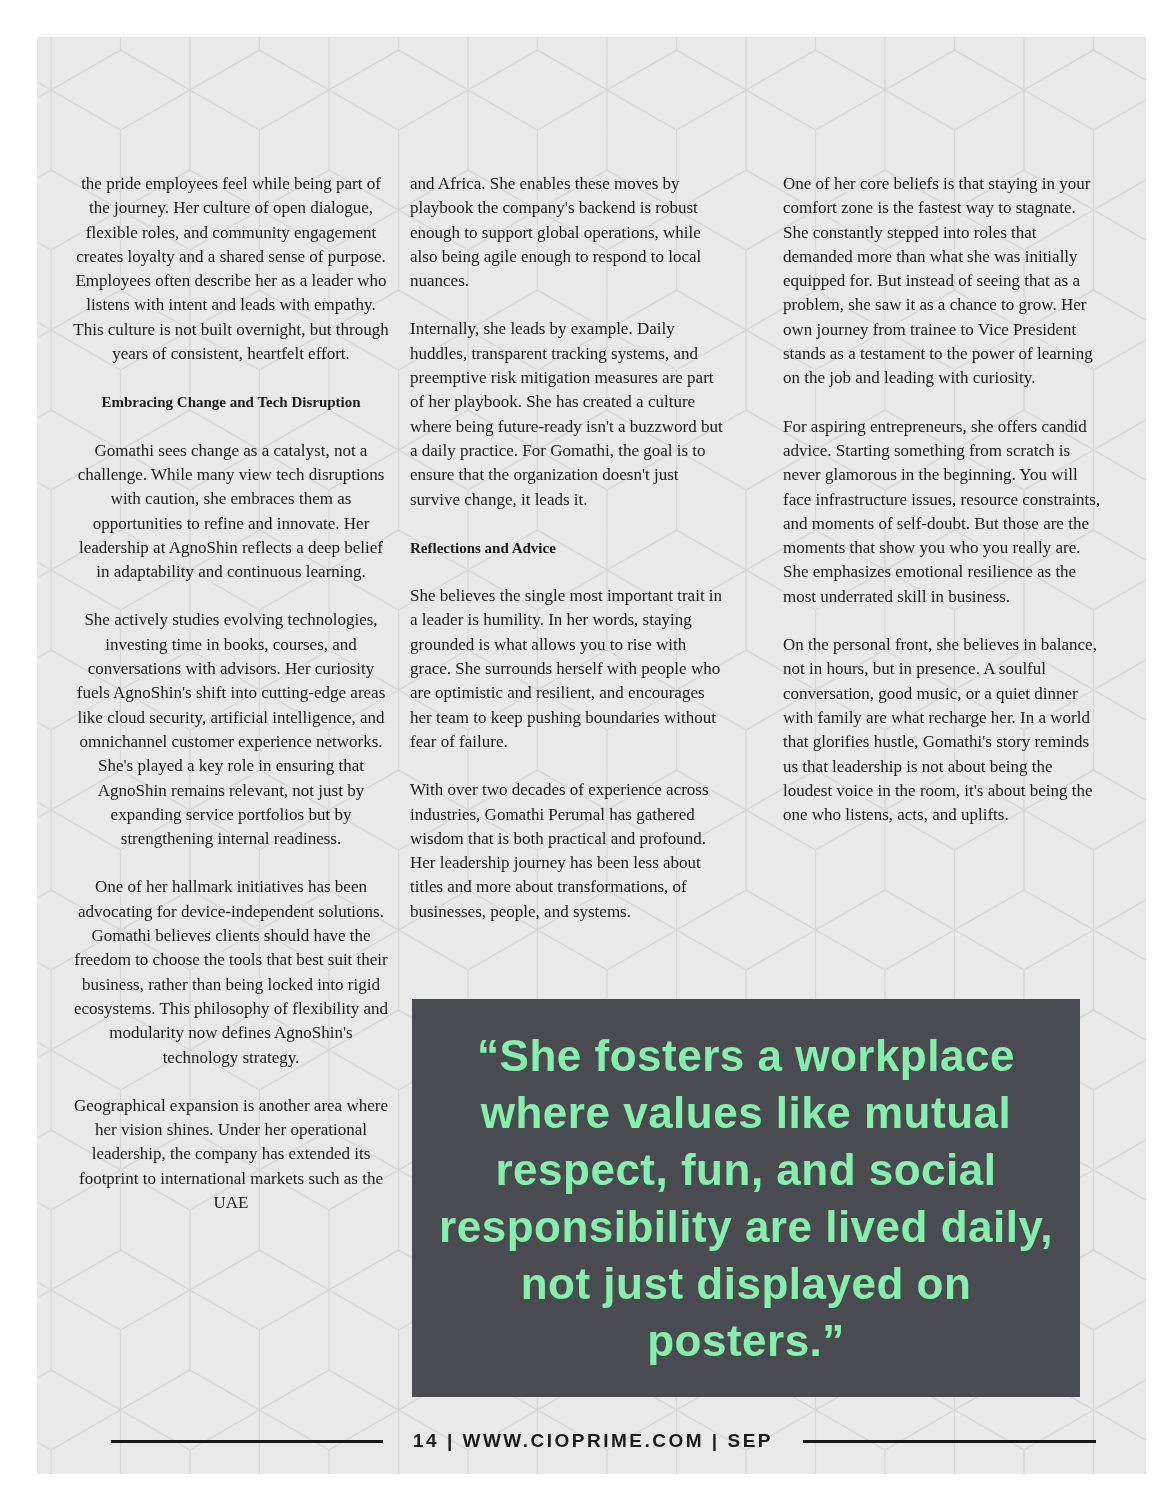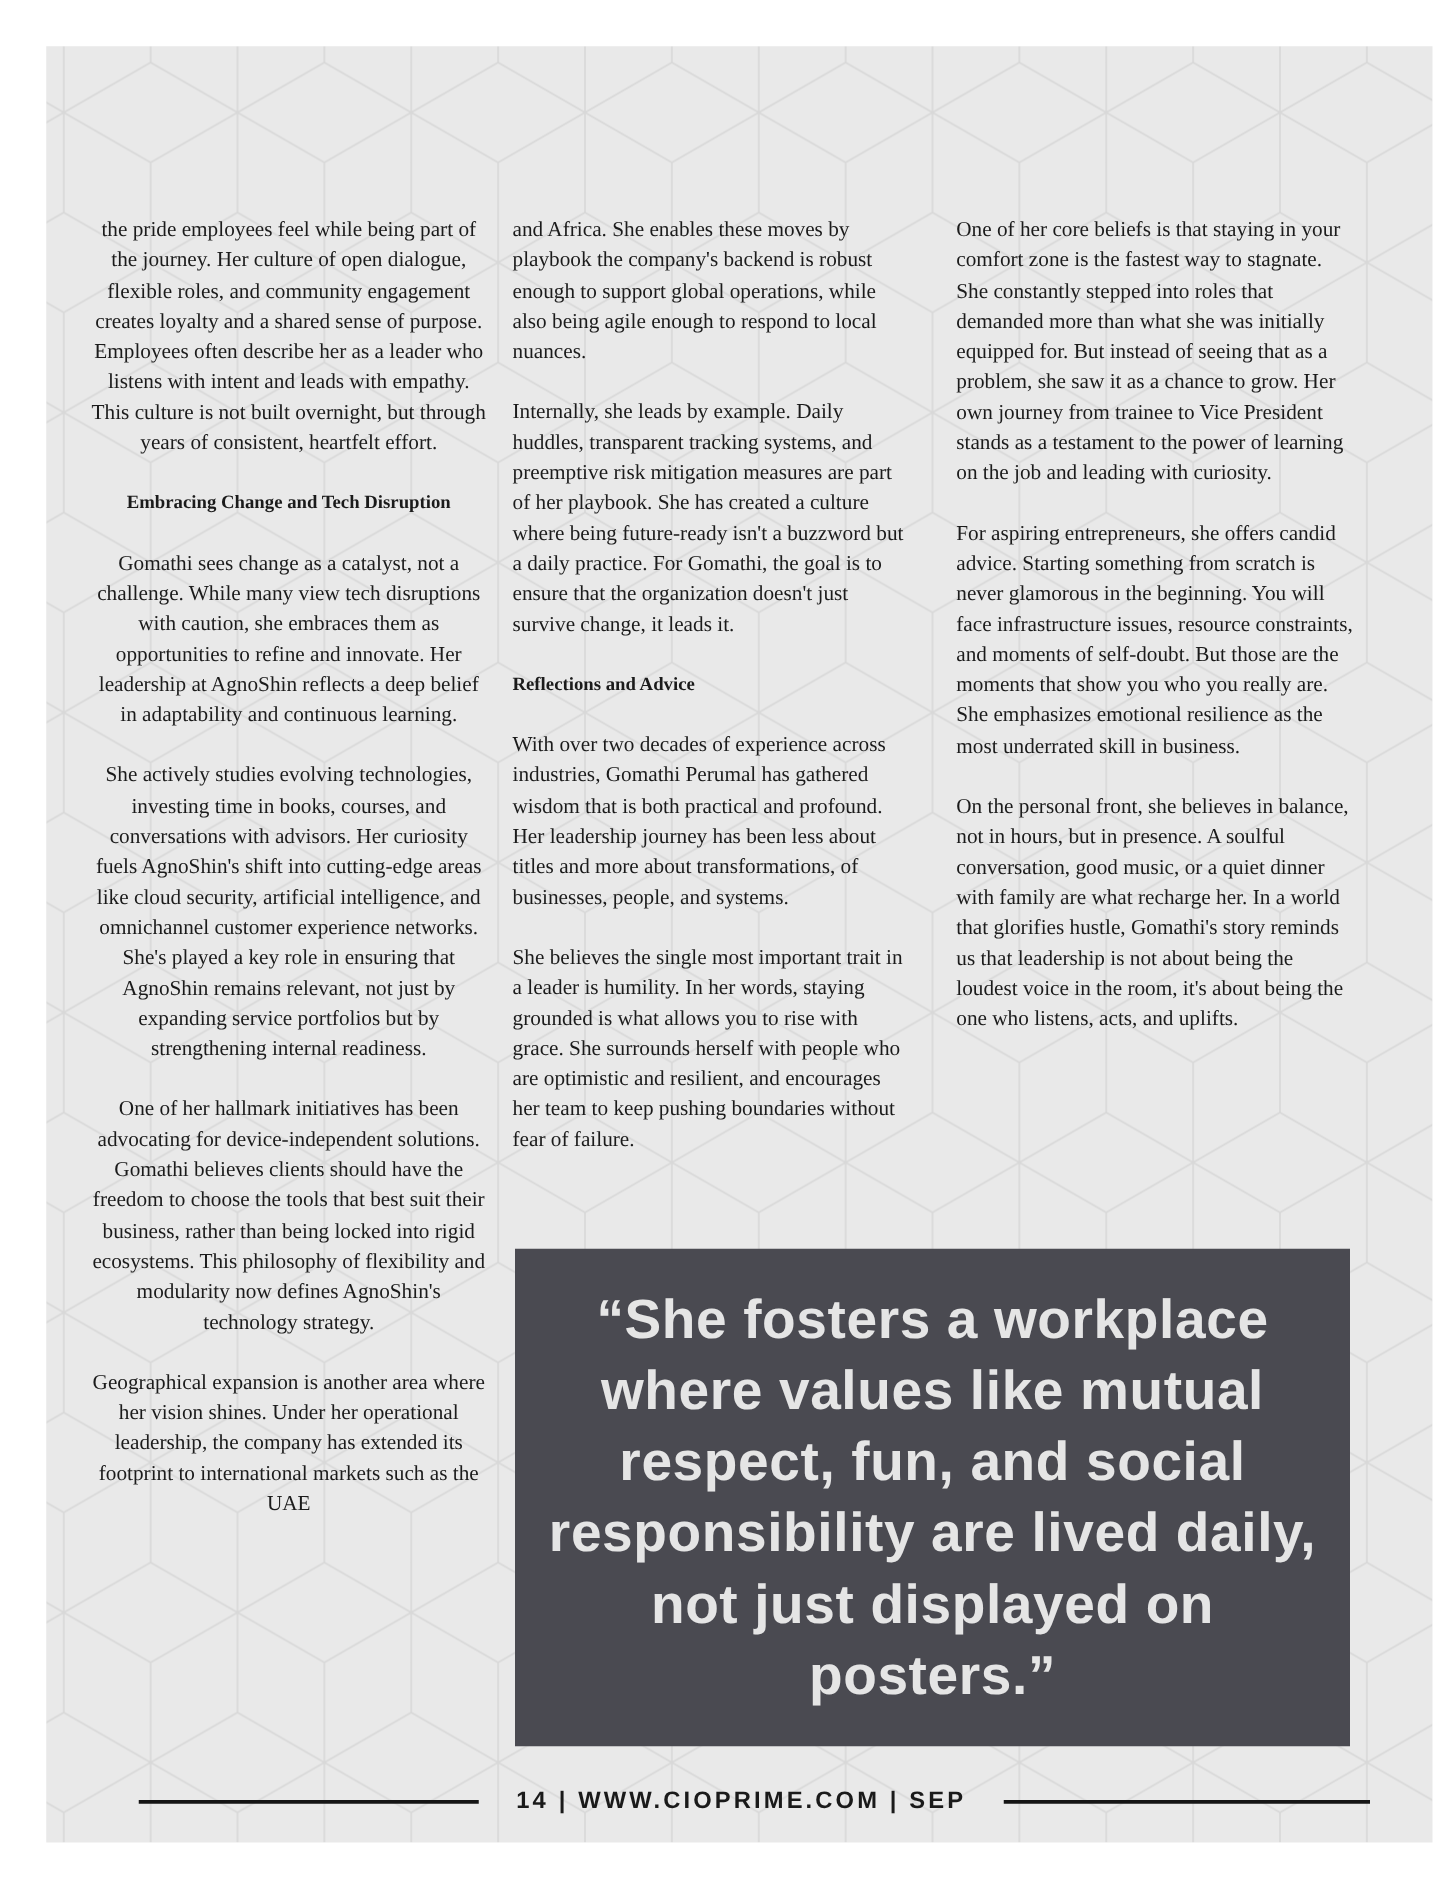--- a/index.html
+++ b/index.html
@@ -27,35 +27,35 @@
     z-index:1;
     display:flex;
     padding:135px 0 0 35px;
     color:#1b1b1b;
     font-size:17px;
     line-height:24.3px;
   }
   .col{flex:none;}
   .col-1{width:318px;margin-right:20px;text-align:center;}
   .col-2{width:320px;margin-right:35px;}
-  .col-3{width:320px;}
+  .col-3{width:320px;margin-left:18px;}
   .col p{margin:0 0 24px 0;}
   .col h3{
     margin:0 0 24px 0;
     font-size:15px;
     line-height:24.3px;
     font-weight:bold;
   }
   .quote-box{
     position:absolute;
     z-index:2;
     left:375px;top:962px;
     width:668px;height:398px;
     background:#4a4a51;
-    color:#e5e5e5;
+    color:#86efac;
     display:flex;
     align-items:center;
     justify-content:center;
     text-align:center;
     font-family:"Liberation Sans", sans-serif;
     font-weight:bold;
     font-size:44px;
     line-height:57px;
     letter-spacing:0.5px;
   }
@@ -115,22 +115,22 @@
       <h3>Embracing Change and Tech Disruption</h3>
       <p>Gomathi sees change as a catalyst, not a challenge. While many view tech disruptions with caution, she embraces them as opportunities to refine and innovate. Her leadership at AgnoShin reflects a deep belief in adaptability and continuous learning.</p>
       <p>She actively studies evolving technologies, investing time in books, courses, and conversations with advisors. Her curiosity fuels AgnoShin's shift into cutting-edge areas like cloud security, artificial intelligence, and omnichannel customer experience networks. She's played a key role in ensuring that AgnoShin remains relevant, not just by expanding service portfolios but by strengthening internal readiness.</p>
       <p>One of her hallmark initiatives has been advocating for device-independent solutions. Gomathi believes clients should have the freedom to choose the tools that best suit their business, rather than being locked into rigid ecosystems. This philosophy of flexibility and modularity now defines AgnoShin's technology strategy.</p>
       <p>Geographical expansion is another area where her vision shines. Under her operational leadership, the company has extended its footprint to international markets such as the UAE</p>
     </div>
     <div class="col col-2">
       <p>and Africa. She enables these moves by playbook the company's backend is robust enough to support global operations, while also being agile enough to respond to local nuances.</p>
       <p>Internally, she leads by example. Daily huddles, transparent tracking systems, and preemptive risk mitigation measures are part of her playbook. She has created a culture where being future-ready isn't a buzzword but a daily practice. For Gomathi, the goal is to ensure that the organization doesn't just survive change, it leads it.</p>
       <h3>Reflections and Advice</h3>
+      <p>She believes the single most important trait in a leader is humility. In her words, staying grounded is what allows you to rise with grace. She surrounds herself with people who are optimistic and resilient, and encourages her team to keep pushing boundaries without fear of failure.</p>
       <p>With over two decades of experience across industries, Gomathi Perumal has gathered wisdom that is both practical and profound. Her leadership journey has been less about titles and more about transformations, of businesses, people, and systems.</p>
-      <p>She believes the single most important trait in a leader is humility. In her words, staying grounded is what allows you to rise with grace. She surrounds herself with people who are optimistic and resilient, and encourages her team to keep pushing boundaries without fear of failure.</p>
     </div>
     <div class="col col-3">
       <p>One of her core beliefs is that staying in your comfort zone is the fastest way to stagnate. She constantly stepped into roles that demanded more than what she was initially equipped for. But instead of seeing that as a problem, she saw it as a chance to grow. Her own journey from trainee to Vice President stands as a testament to the power of learning on the job and leading with curiosity.</p>
       <p>For aspiring entrepreneurs, she offers candid advice. Starting something from scratch is never glamorous in the beginning. You will face infrastructure issues, resource constraints, and moments of self-doubt. But those are the moments that show you who you really are. She emphasizes emotional resilience as the most underrated skill in business.</p>
       <p>On the personal front, she believes in balance, not in hours, but in presence. A soulful conversation, good music, or a quiet dinner with family are what recharge her. In a world that glorifies hustle, Gomathi's story reminds us that leadership is not about being the loudest voice in the room, it's about being the one who listens, acts, and uplifts.</p>
     </div>
   </div>
 
   <div class="quote-box">
     <div class="quote-text">“She fosters a workplace where values like mutual respect, fun, and social responsibility are lived daily, not just displayed on posters.”</div>

